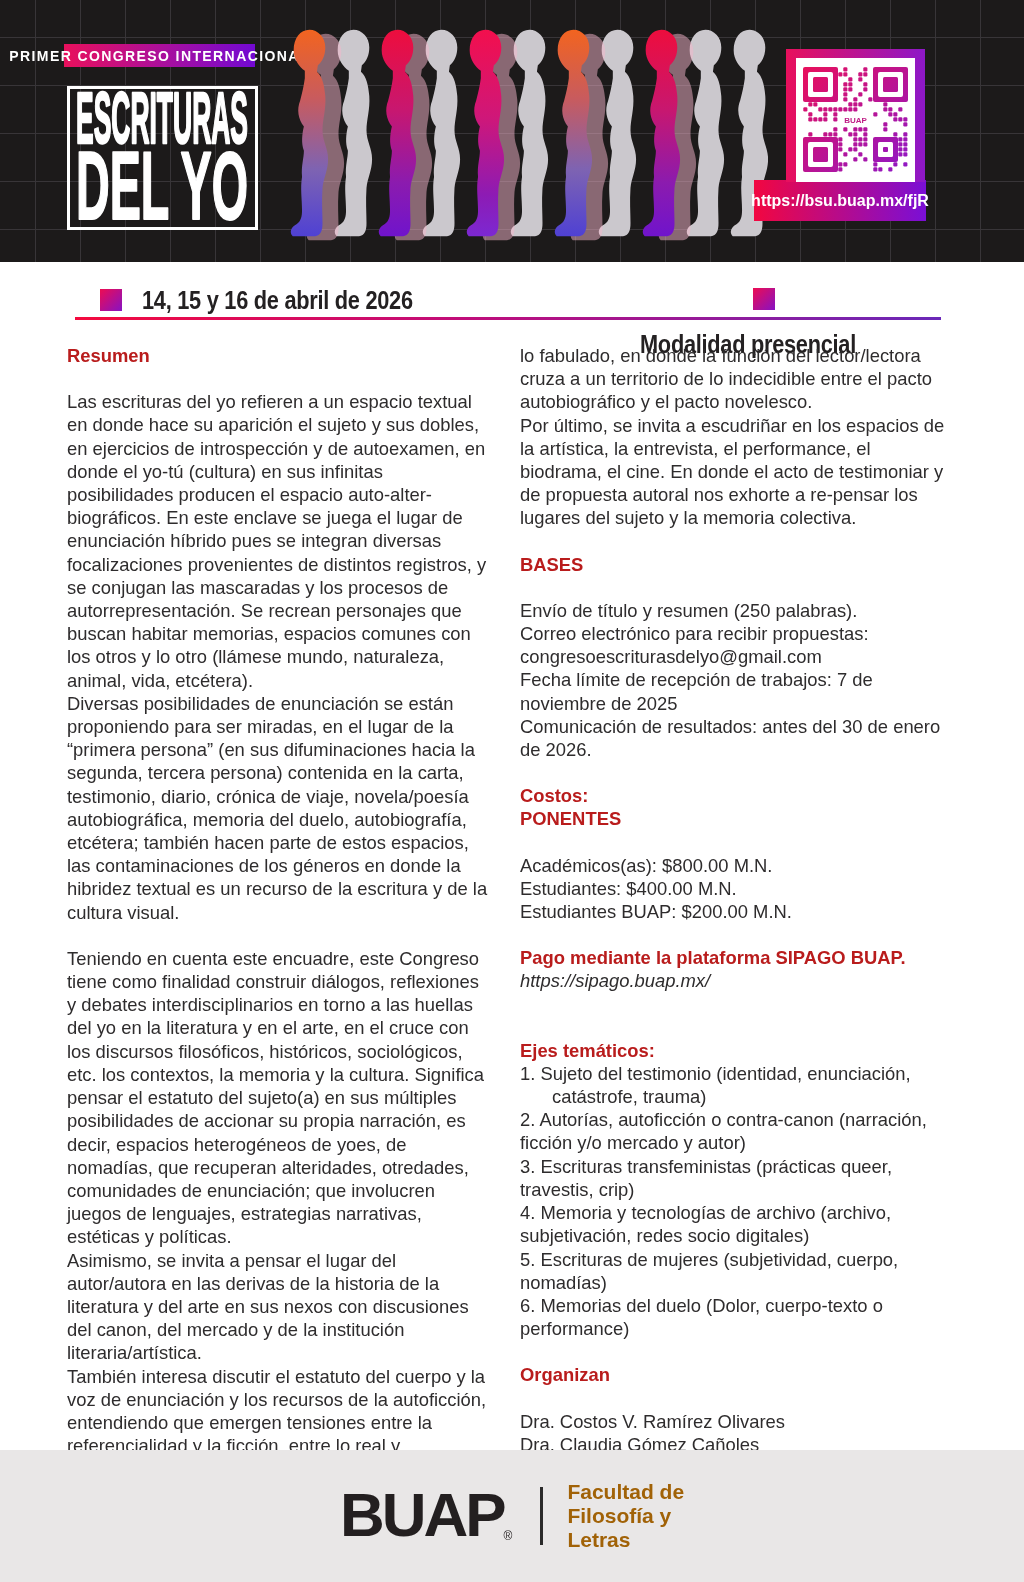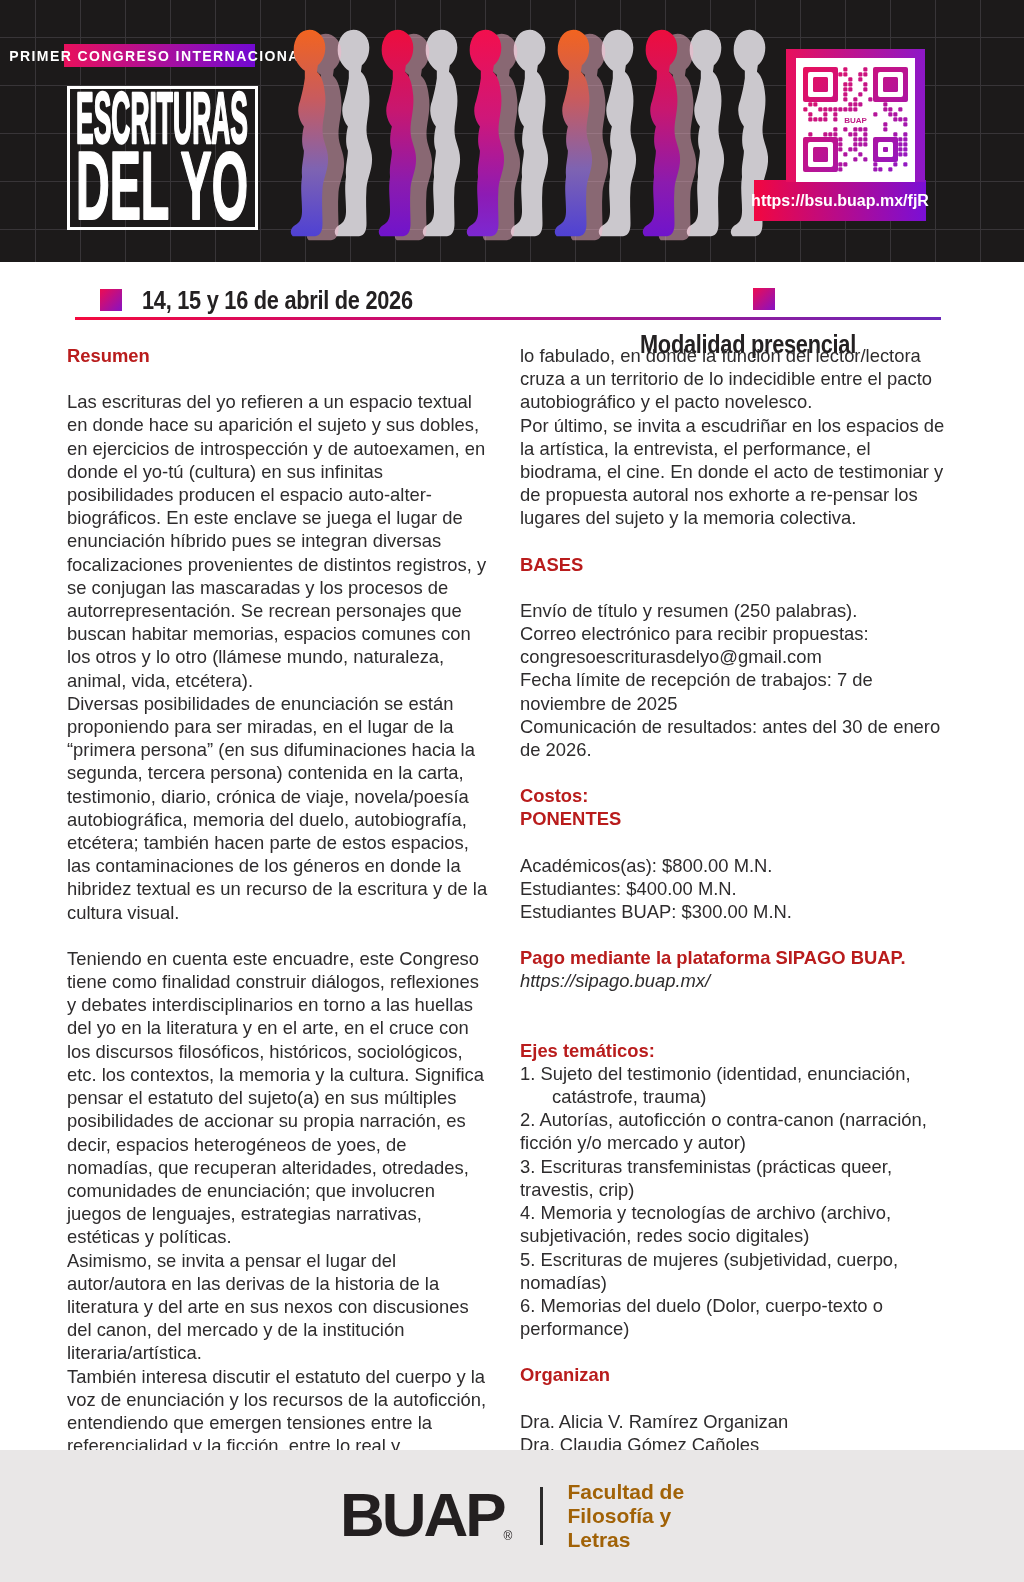--- a/index.html
+++ b/index.html
@@ -287,32 +287,32 @@
       <p class="blk s-h g1">BASES</p>
       <p class="blk s-p g1">Envío de título y resumen (250 palabras).</p>
       <p class="blk s-p">Correo electrónico para recibir propuestas:</p>
       <p class="blk s-p">congresoescriturasdelyo@gmail.com</p>
       <p class="blk s-p">Fecha límite de recepción de trabajos: 7 de noviembre de 2025</p>
       <p class="blk s-p">Comunicación de resultados: antes del 30 de enero de 2026.</p>
       <p class="blk s-h g1">Costos:</p>
       <p class="blk s-h">PONENTES</p>
       <p class="blk s-p g1">Académicos(as): $800.00 M.N.</p>
       <p class="blk s-p">Estudiantes: $400.00 M.N.</p>
-      <p class="blk s-p">Estudiantes BUAP: $300.00 M.N.</p>
+      <p class="blk s-p">Estudiantes BUAP: $200.00 M.N.</p>
       <p class="blk s-h g1">Pago mediante la plataforma SIPAGO BUAP.</p>
       <p class="blk s-i">https://sipago.buap.mx/</p>
       <p class="blk s-h g2">Ejes temáticos:</p>
       <p class="blk s-hang">1.  Sujeto del testimonio (identidad, enunciación, catástrofe, trauma)</p>
       <p class="blk s-p">2.  Autorías, autoficción o contra-canon (narración, ficción y/o mercado y autor)</p>
       <p class="blk s-p">3. Escrituras transfeministas (prácticas queer, travestis, crip)</p>
       <p class="blk s-p">4. Memoria y tecnologías de archivo (archivo, subjetivación, redes socio digitales)</p>
       <p class="blk s-p">5. Escrituras de mujeres (subjetividad, cuerpo, nomadías)</p>
       <p class="blk s-p">6. Memorias del duelo (Dolor, cuerpo-texto o performance)</p>
       <p class="blk s-h g1">Organizan</p>
-      <p class="blk s-p g1">Dra. Alicia V. Ramírez Organizan</p>
+      <p class="blk s-p g1">Dra. Costos V. Ramírez Olivares</p>
       <p class="blk s-p">Dra. Claudia Gómez Cañoles</p>
     </div>
 
   <div class="foot">
     <div class="buapwrap">
       <span class="buap">BUAP</span>
       <span class="reg">®</span>
     </div>
     <div class="vline"></div>
     <div class="faculty">

